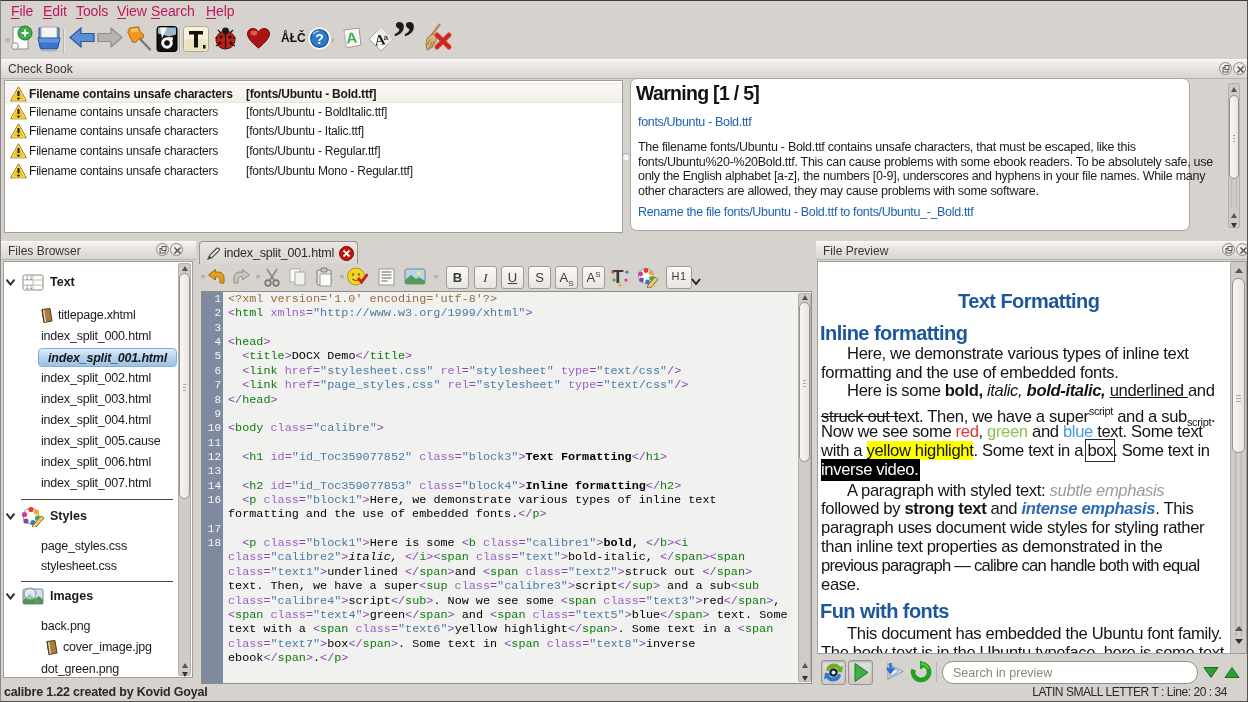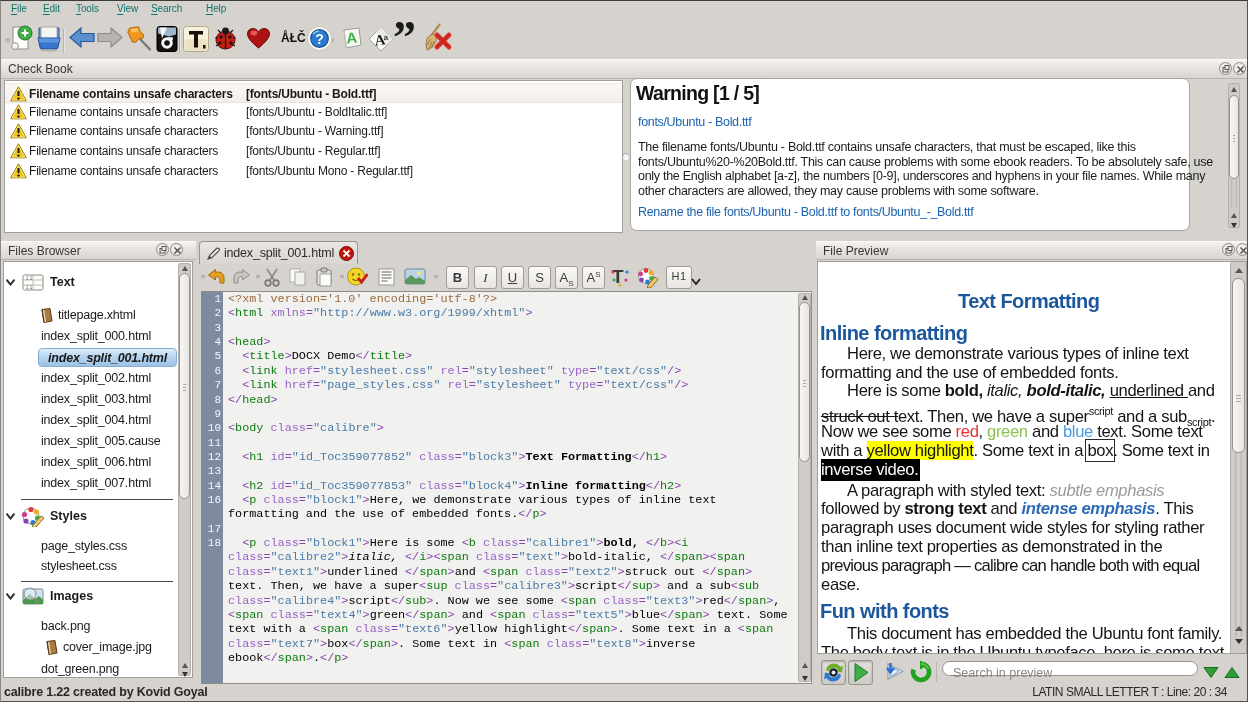--- a/index.html
+++ b/index.html
@@ -4,21 +4,21 @@
 html,body { width:1248px; height:702px; overflow:hidden; }
 body { font-family:"Liberation Sans", sans-serif; background:#d6d2ce; position:relative;
        -webkit-font-smoothing:antialiased; }
 .abs { position:absolute; }
 
 #winborder { position:absolute; left:0; top:0; width:1248px; height:702px;
   border-top:1px solid #3f3b37; border-left:1px solid #8b8782; border-right:1px solid #55514d; border-bottom:1px solid #55514d;
   pointer-events:none; z-index:99; }
 
 #menubar { position:absolute; left:1px; top:1px; width:1246px; height:21px; background:#d6d2ce; }
-#menubar span.mi { position:absolute; top:2px; font-size:10px; color:#0f766e; letter-spacing:-0.1px; }
+#menubar span.mi { position:absolute; top:2px; font-size:14px; color:#be185d; letter-spacing:-0.1px; }
 #menubar .ul { text-decoration:underline; text-underline-offset:2px; }
 
 #toolbar { }
 .tsep { position:absolute; top:7px; width:2px; height:24px;
   border-left:1px solid #b5b1ac; border-right:1px solid #e8e5e1; }
 .tdot { position:absolute; width:5px; height:5px; border-radius:50%; background:#c4c0bb; box-shadow:inset 0 1px 1px #a8a4a0; }
 
 .dockhead { position:absolute; background:linear-gradient(#f4f1ee,#e3dfdb 60%,#d9d5d1); border-top:1px solid #fbfafa; border-bottom:1px solid #b8b4af; }
 .dockhead .t { position:absolute; left:7px; top:2px; font-size:12px; color:#3a3632; }
 .dkbtn { position:absolute; width:13px; height:13px; border-radius:50%; border:1px solid #908c88; background:radial-gradient(#ffffff,#dedad6); }
@@ -71,21 +71,21 @@
 .pv { position:absolute; font-size:16.6px; color:#141414; white-space:nowrap; letter-spacing:-0.35px; line-height:19px;}
 .pvh { position:absolute; font-size:20px; font-weight:bold; color:#1d579b; white-space:nowrap; letter-spacing:-0.55px; line-height:21px; }
 .pvblue { color:#2d6ab5; }
 .gray { color:#9a9a9a; }
 .red { color:#e83030; } .green { color:#8cc152; } .blue { color:#4a9ae1; }
 .hl { background:#ffff00; }
 .box { outline:1px solid #2a2a2a; outline-offset:1px; }
 .inv { background:#000; color:#fff; padding:1px 2px 2px 0px; } 
 
 .pbtn { position:absolute; border:1px solid #999591; border-radius:3px; background:linear-gradient(#e3e0dc,#cfcbc7); box-shadow:inset 0 1px 2px rgba(0,0,0,0.25); }
-#searchbox { position:absolute; left:942px; top:661px; width:256px; height:15px; border:1px solid #97938e; border-radius:11px; background:#fff; }
+#searchbox { position:absolute; left:942px; top:661px; width:256px; height:23px; border:1px solid #97938e; border-radius:11px; background:#fff; }
 #searchbox span { position:absolute; left:10px; top:4px; font-size:12.5px; color:#8a8680; }
 
 #statusl { position:absolute; left:4px; top:685px; font-size:12.5px; font-weight:bold; color:#2c2824; letter-spacing:-0.2px;}
 #statusr { position:absolute; right:21px; top:685px; font-size:12px; color:#2c2824; letter-spacing:-0.45px;}
 </style></head><body>
 <div id="winborder"></div>
 <div id="menubar">
     <span class="mi" style="left:10px"><span class="ul">F</span>ile</span>
     <span class="mi" style="left:42px"><span class="ul">E</span>dit</span>
     <span class="mi" style="left:75px"><span class="ul">T</span>ools</span>
@@ -212,21 +212,21 @@
       <span class="fn">[fonts/Ubuntu - BoldItalic.ttf]</span>
     </div>
     <div class="chkrow" style="top:40px">
       <span class="warnico"><svg width="17" height="16" viewBox="0 0 17 16">
           <path d="M8.5 0.8 L16.3 14.8 H0.7 Z" fill="#f0c419" stroke="#9a7a00" stroke-width="1"></path>
           <path d="M8.5 2.6 L14.9 14 H2.1 Z" fill="none" stroke="#fae28a" stroke-width="1"></path>
           <path d="M8.5 5 v5" stroke="#1a1a1a" stroke-width="2"></path>
           <circle cx="8.5" cy="12.6" r="1.2" fill="#1a1a1a"></circle>
         </svg></span>
       <span class="msg">Filename contains unsafe characters</span>
-      <span class="fn">[fonts/Ubuntu - Warning.ttf]</span>
+      <span class="fn">[fonts/Ubuntu - Italic.ttf]</span>
     </div>
     <div class="chkrow" style="top:60px">
       <span class="warnico"><svg width="17" height="16" viewBox="0 0 17 16">
           <path d="M8.5 0.8 L16.3 14.8 H0.7 Z" fill="#f0c419" stroke="#9a7a00" stroke-width="1"></path>
           <path d="M8.5 2.6 L14.9 14 H2.1 Z" fill="none" stroke="#fae28a" stroke-width="1"></path>
           <path d="M8.5 5 v5" stroke="#1a1a1a" stroke-width="2"></path>
           <circle cx="8.5" cy="12.6" r="1.2" fill="#1a1a1a"></circle>
         </svg></span>
       <span class="msg">Filename contains unsafe characters</span>
       <span class="fn">[fonts/Ubuntu - Regular.ttf]</span>

